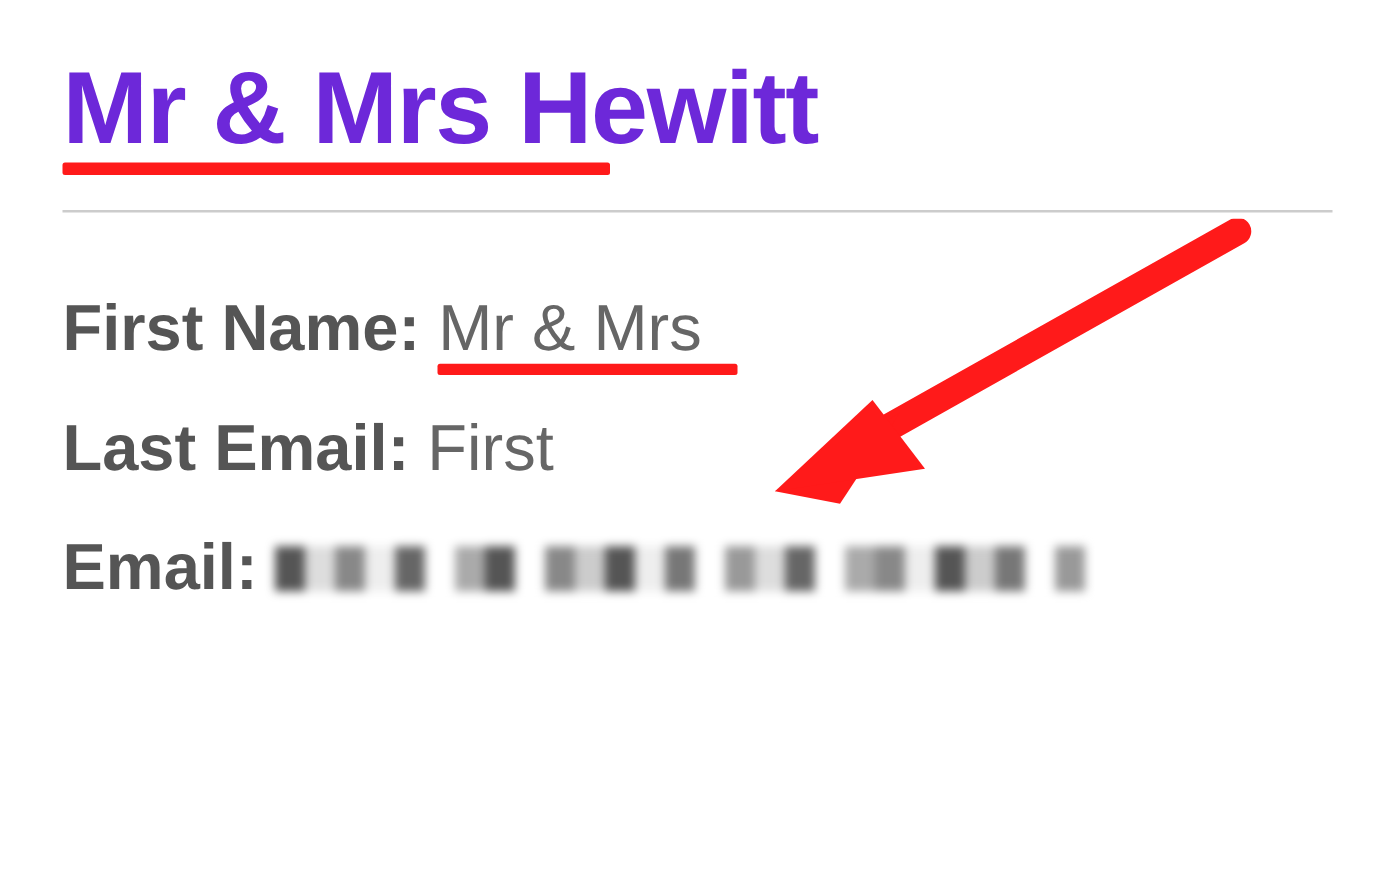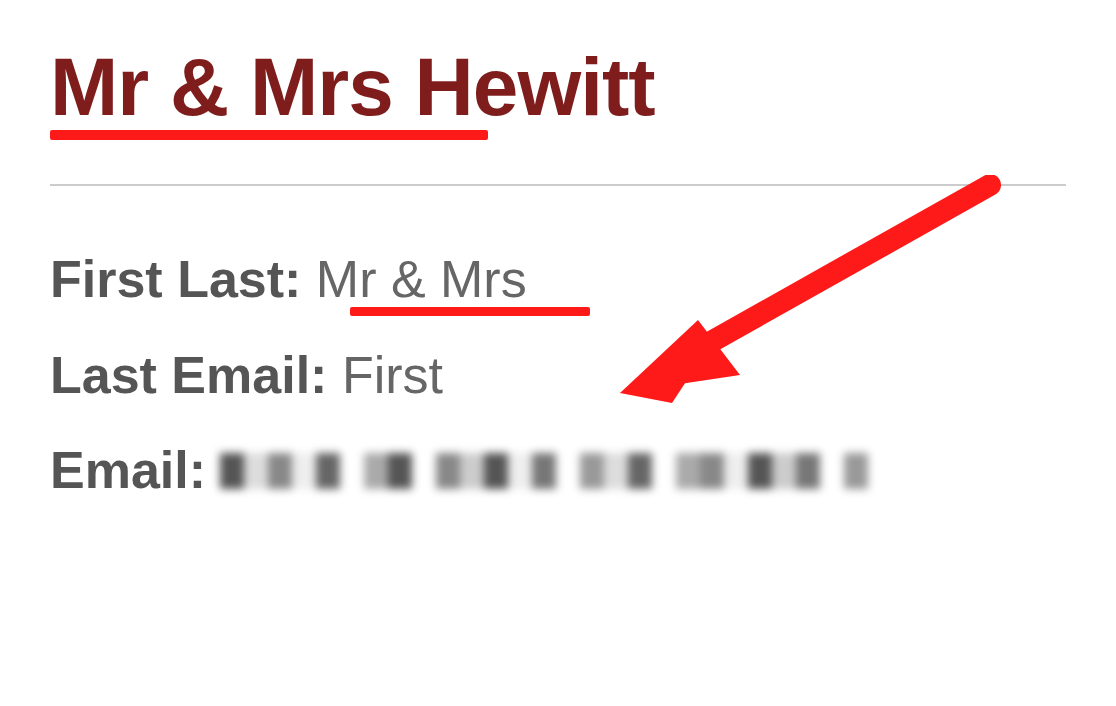--- a/index.html
+++ b/index.html
@@ -11,22 +11,22 @@
       font-family: "Helvetica Neue", Helvetica, Arial, sans-serif;
       background: #ffffff;
       width: 1116px;
       height: 706px;
       padding: 40px 50px;
       position: relative;
     }
     .title {
       font-size: 82px;
       font-weight: 700;
-      color: #7f1d1d;
-      margin-bottom: 20px;
+      color: #6d28d9;
+      margin-bottom: 4px;
       position: relative;
       display: inline-block;
       letter-spacing: -1px;
     }
     .underline-title {
       position: absolute;
       height: 10px;
       background: #ff1a1a;
       bottom: -6px;
       left: 0;
@@ -95,21 +95,21 @@
 
 
 <h1 class="title">
   <span>Mr &amp; Mrs Hewitt</span>
   <span class="underline-title"></span>
 </h1>
 
 <hr class="divider">
 
 <div class="field-row">
-  <span class="field-label">First Last:</span>
+  <span class="field-label">First Name:</span>
   <span class="field-value">Mr &amp; Mrs</span>
   <span class="underline-first-name"></span>
 </div>
 
 <div class="field-row">
   <span class="field-label">Last Email:</span>
   <span class="field-value">First</span>
 </div>
 
 <div class="field-row email-row">

